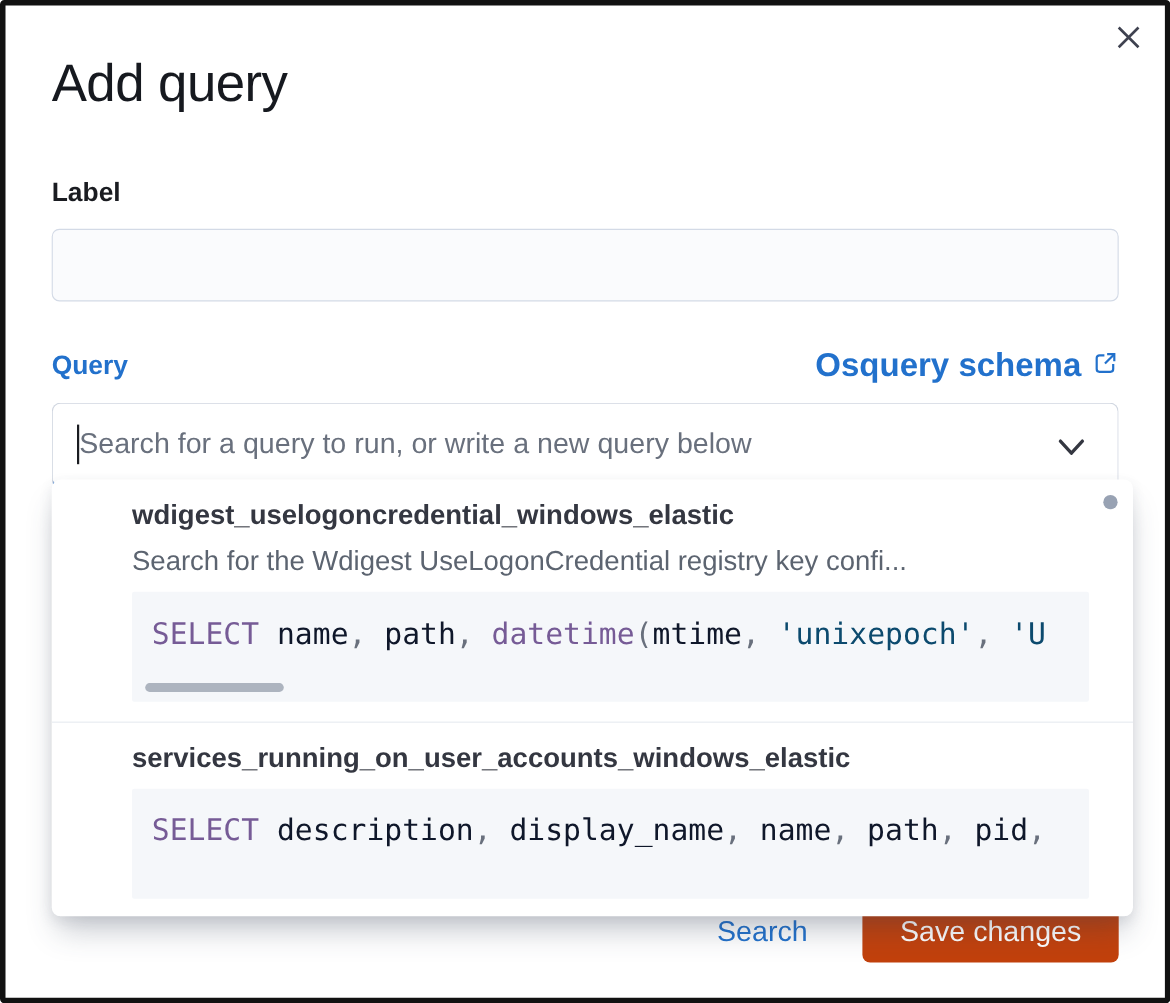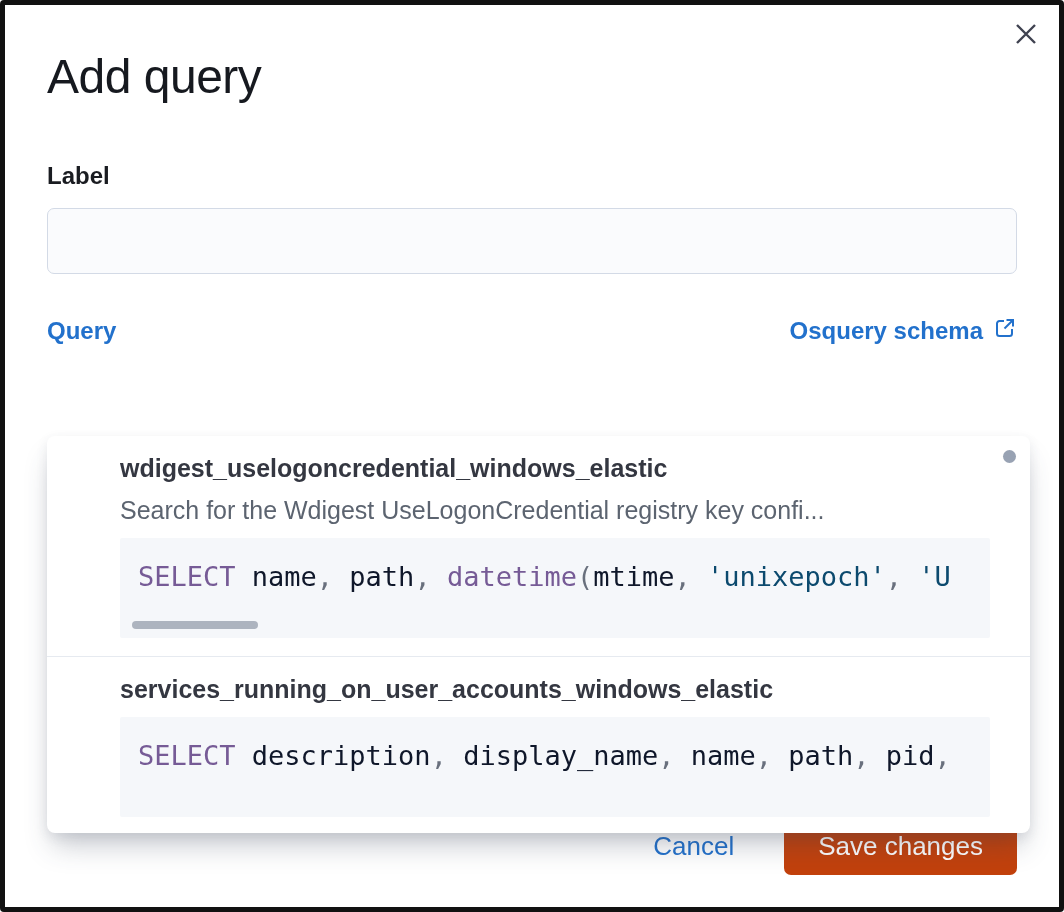--- a/index.html
+++ b/index.html
@@ -42,21 +42,21 @@
     outline:none;
   }
 
   .query-row {
     margin-top:42px;
     display:flex; justify-content:space-between; align-items:center;
   }
   .query-label { font-size:24px; font-weight:700; color:#2271cc; }
   .schema-link {
     display:flex; align-items:center; gap:10px;
-    font-size:24px; font-weight:700; color:#2271cc;
+    font-size:30px; font-weight:700; color:#2271cc;
     cursor:pointer; text-decoration:none;
   }
 
   .combobox {
     position:relative;
     margin-top:16px;
     height:78px;
     background:#ffffff;
     border:1px solid #d0d6e0;
     border-bottom:4px solid #2e6fc4;
@@ -167,20 +167,29 @@
       <span>
         <svg width="24" height="24" viewBox="0 0 24 24" fill="none">
           <path d="M11 5H6.5A2.5 2.5 0 0 0 4 7.5v10A2.5 2.5 0 0 0 6.5 20h10a2.5 2.5 0 0 0 2.5-2.5V13" stroke="#2271cc" stroke-width="2"></path>
           <path d="M13.5 4H20v6.5" stroke="#2271cc" stroke-width="2"></path>
           <path d="M20 4 L11.5 12.5" stroke="#2271cc" stroke-width="2"></path>
         </svg>
       </span>
     </a>
   </div>
 
+  <div class="combobox">
+    <span class="input-caret"></span>
+    <input class="combo-input" type="text" placeholder="Search for a query to run, or write a new query below" style="">
+    <span class="chevron">
+      <svg width="36" height="24" viewBox="0 0 36 24" fill="none">
+        <path d="M8 6 L18 17 L28 6" stroke="#343741" stroke-width="3" stroke-linecap="round" stroke-linejoin="round"></path>
+      </svg>
+    </span>
+  </div>
 </div>
 
 <div class="dropdown">
   <div class="scroll-dot"></div>
 
   <div class="option">
     <div class="option-title">wdigest_uselogoncredential_windows_elastic</div>
     <div class="option-desc">Search for the Wdigest UseLogonCredential registry key confi...</div>
     <div class="code-block">
       <span><span class="tok-kw">SELECT</span><span class="tok-plain"> name</span><span class="tok-punct">,</span><span class="tok-plain"> path</span><span class="tok-punct">,</span><span class="tok-kw"> datetime</span><span class="tok-punct">(</span><span class="tok-plain">mtime</span><span class="tok-punct">,</span><span class="tok-str"> 'unixepoch'</span><span class="tok-punct">,</span><span class="tok-str"> 'U</span></span>
@@ -190,15 +199,15 @@
 
   <div class="option second">
     <div class="option-title">services_running_on_user_accounts_windows_elastic</div>
     <div class="code-block">
       <span><span class="tok-kw">SELECT</span><span class="tok-plain"> description</span><span class="tok-punct">,</span><span class="tok-plain"> display_name</span><span class="tok-punct">,</span><span class="tok-plain"> name</span><span class="tok-punct">,</span><span class="tok-plain"> path</span><span class="tok-punct">,</span><span class="tok-plain"> pid</span><span class="tok-punct">,</span></span>
     </div>
   </div>
 </div>
 
 <div class="footer">
-  <button class="cancel-btn">Cancel</button>
+  <button class="cancel-btn">Search</button>
   <button class="save-btn">Save changes</button>
 </div>
 
 </body></html>

